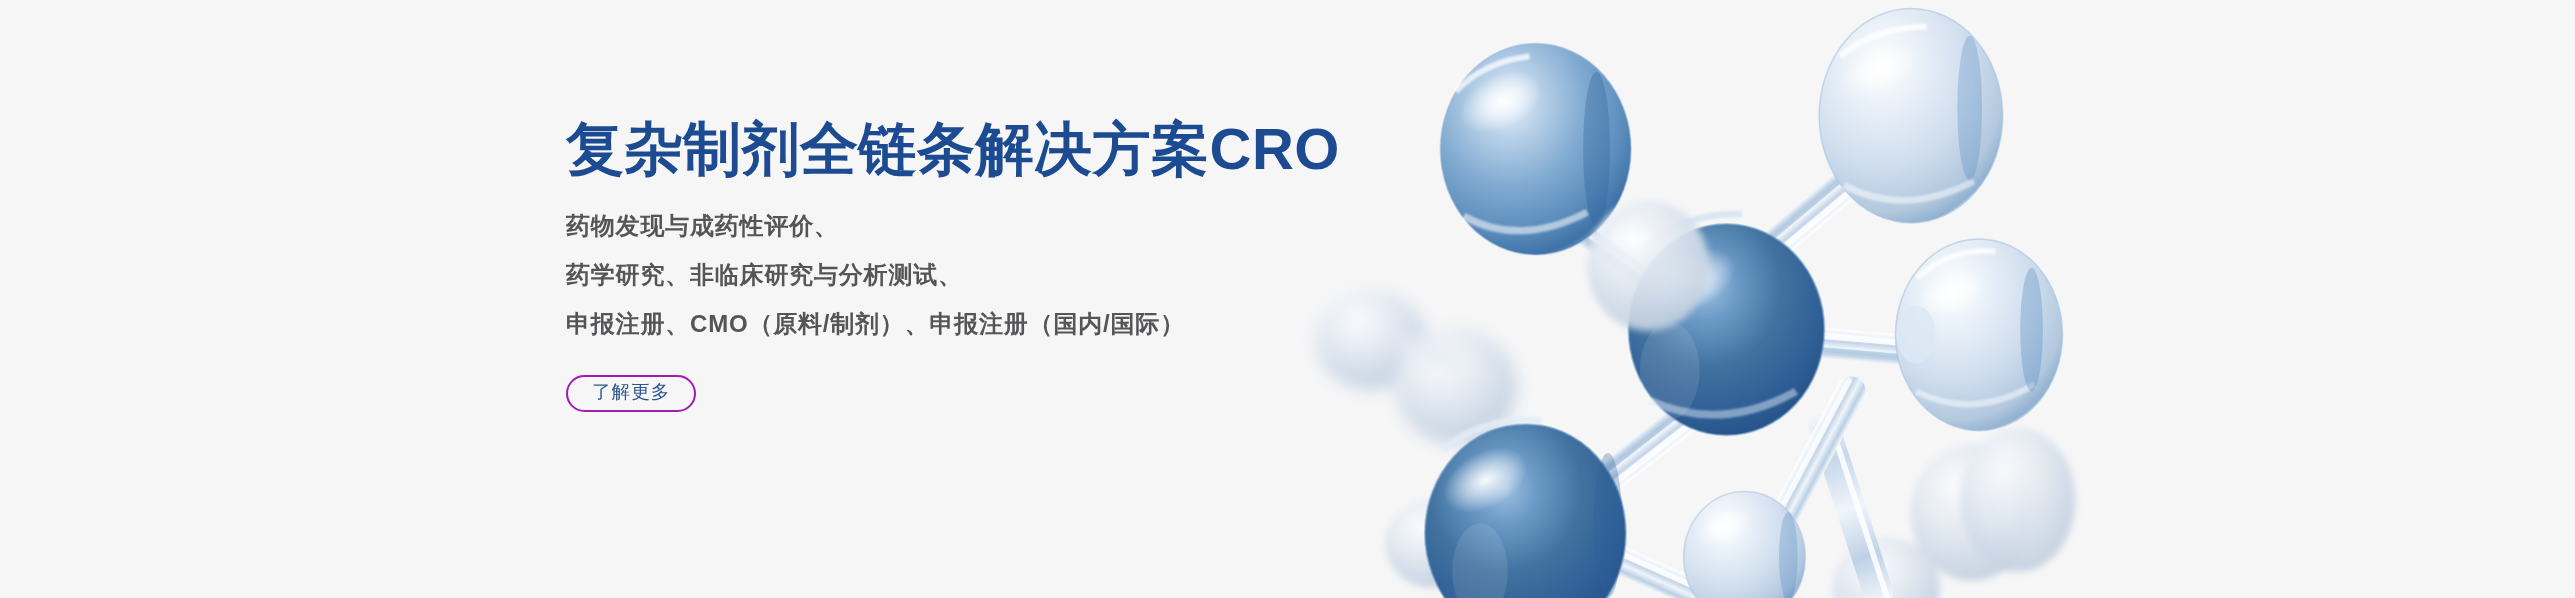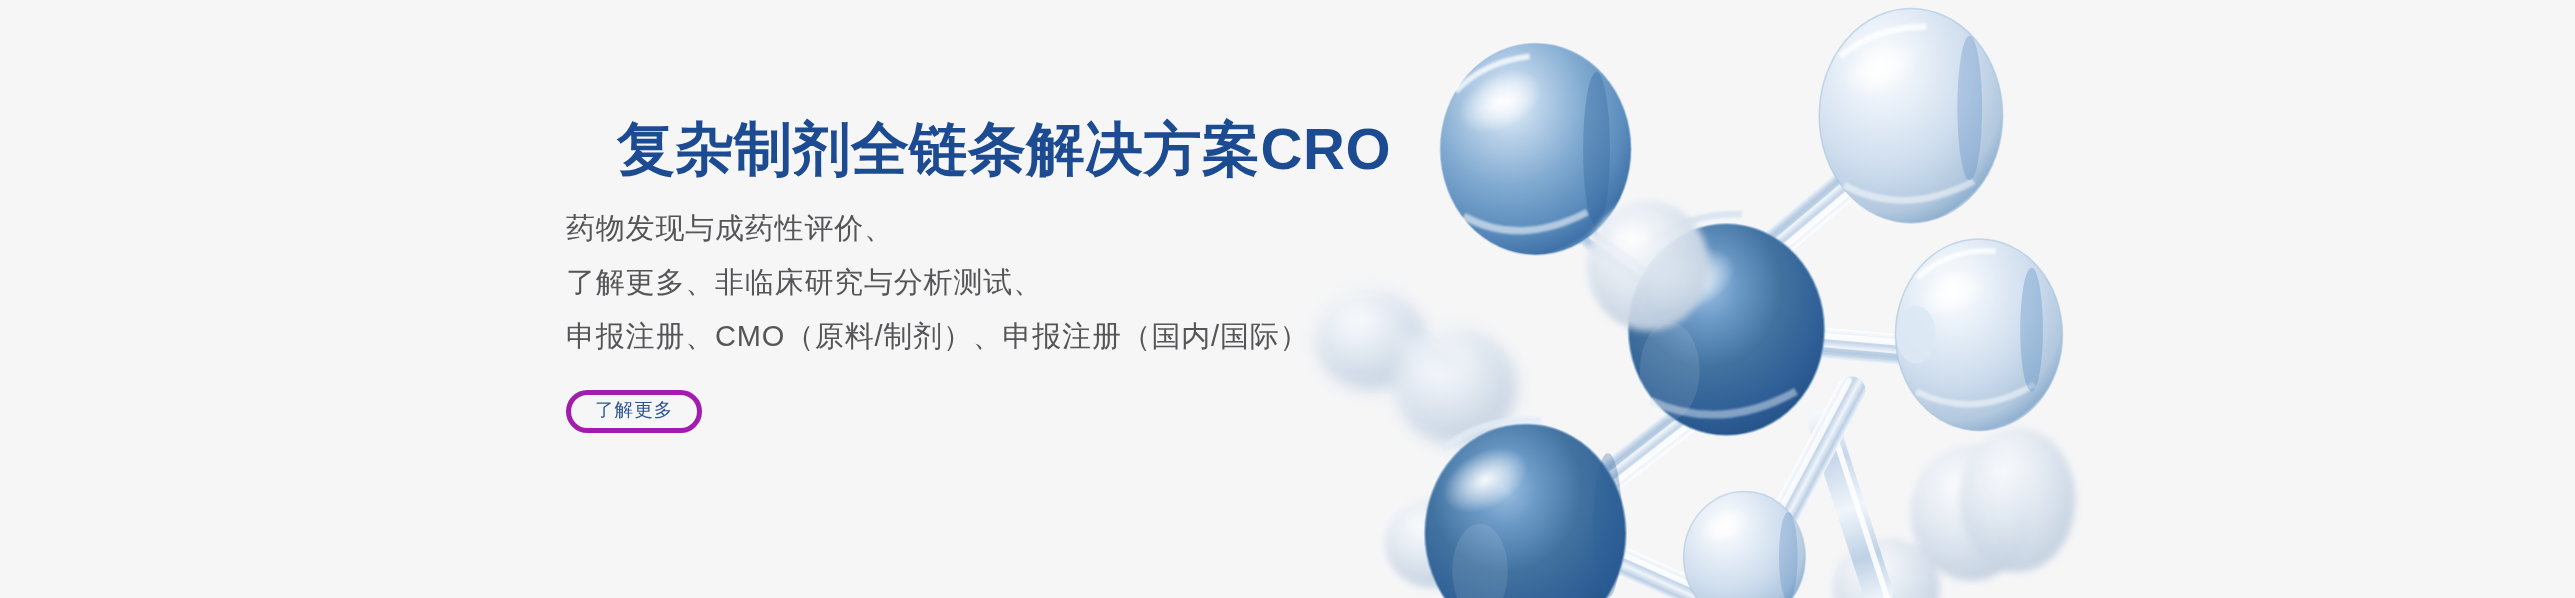--- a/index.html
+++ b/index.html
@@ -24,39 +24,39 @@
     width:825px;
     z-index:5;
   }
   #headline {
     font-size:58px;
     font-weight:700;
     line-height:1.08;
     letter-spacing:0.5px;
     color:#1c4b91;
     white-space:nowrap;
-    text-align:right;
   }
   #sublines { margin-top:33px; }
   .subline {
-    font-size:29px;
+    font-size:24px;
     line-height:1.0;
     color:#555557;
     letter-spacing:0.8px;
     white-space:nowrap;
     margin-bottom:25px;
+    font-weight:bold;
   }
   .subline:last-child { margin-bottom:0; }
 
   
   #cta {
     display:inline-block;
     margin-top:39px;
     padding:6.7px 24px 7.7px;
-    border:5px solid #a21caf;
+    border:2px solid #a21caf;
     border-radius:515px;
     background:transparent;
     color:#2d5590;
     font-size:18.6px;
     line-height:1;
     letter-spacing:1px;
     cursor:pointer;
     white-space:nowrap;
   }
 
@@ -262,21 +262,21 @@
       </g>
     </svg>
   </div>
 
   <div id="copy">
 
     <div id="headline">复杂制剂全链条解决方案CRO</div>
 
     <div id="sublines">
       <div class="subline">药物发现与成药性评价、</div>
-      <div class="subline">了解更多、非临床研究与分析测试、</div>
+      <div class="subline">药学研究、非临床研究与分析测试、</div>
       <div class="subline">申报注册、CMO（原料/制剂）、申报注册（国内/国际）</div>
     </div>
 
     <div id="cta">了解更多</div>
   </div>
 
 </div>
 
 
 </body></html>

